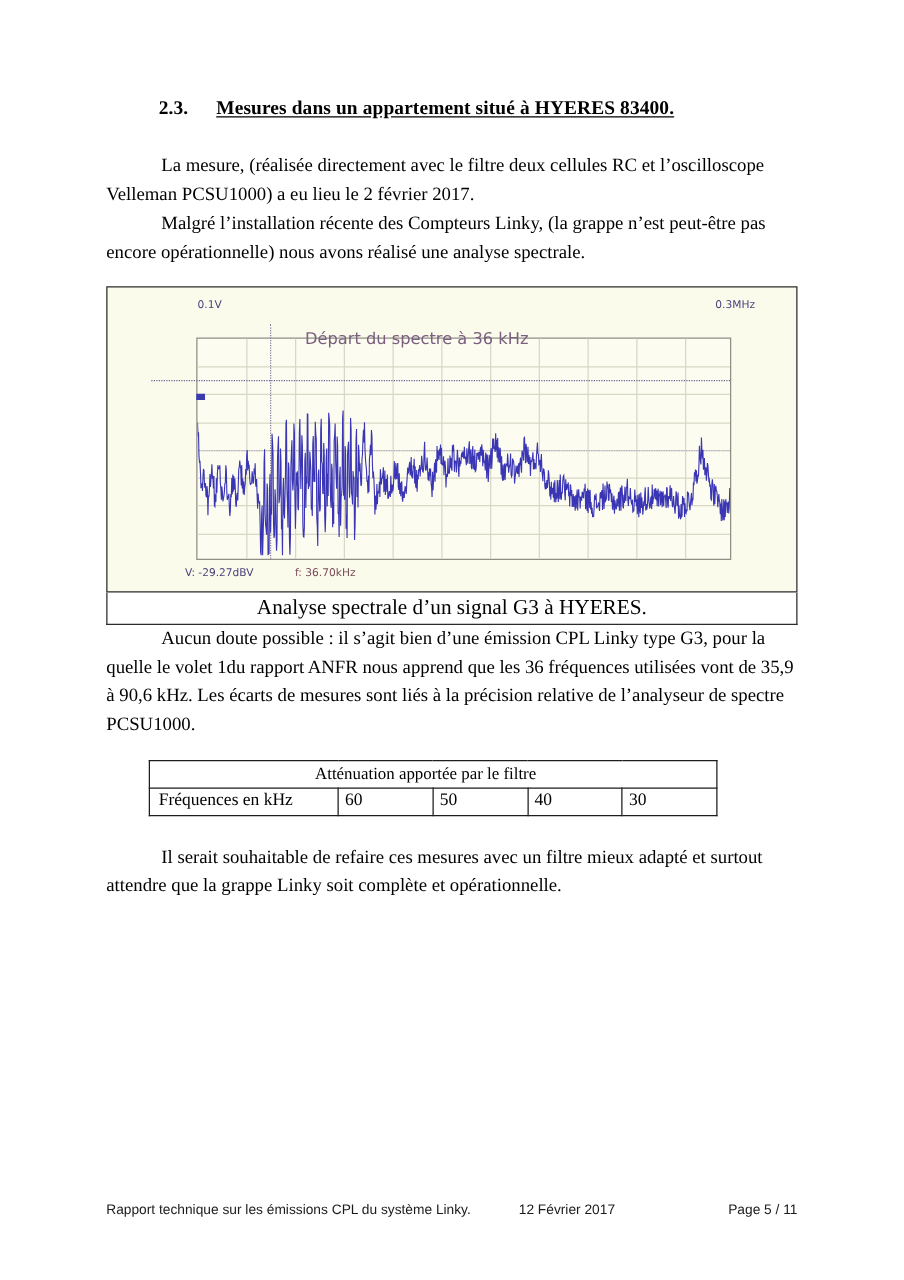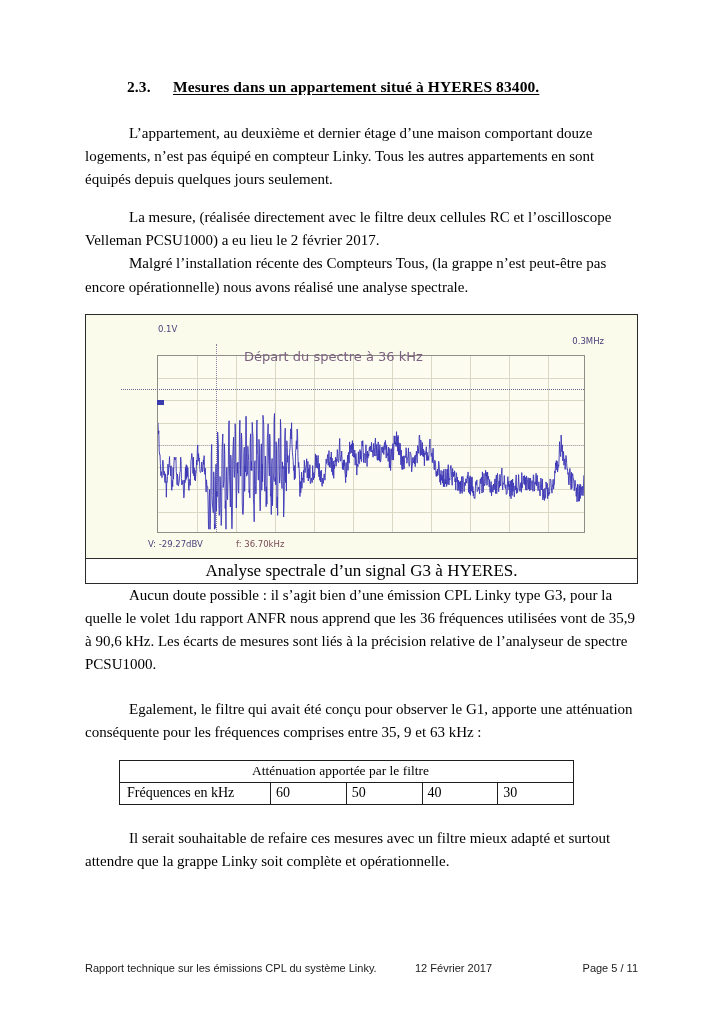--- a/index.html
+++ b/index.html
@@ -72,21 +72,21 @@
   }
   .scope-label {
     position: absolute;
     font-family: "DejaVu Sans", sans-serif;
     font-size: 8.5px;
     color: #4b3f7a;
     white-space: nowrap;
     text-align: right;
   }
   .lbl-volts { left: 72px;  top: 9px; }
-  .lbl-span  { right: 33px; top: 9px; margin-top: 12px; }
+  .lbl-span  { right: 33px; top: 9px; }
   .lbl-v     { left: 62px;  bottom: 9px; }
   .lbl-f     { left: 150px; bottom: 9px; color: #7a4b57; }
 
   .plot {
     position: absolute;
     left: 71px;
     top: 40px;
     width: 428px;
     height: 178px;
     box-sizing: border-box;
@@ -189,25 +189,24 @@
 <body>
 
 <div class="page">
 
   <div class="content">
 
     <h2 class="section-heading">
       <span class="num">2.3.</span><span class="ttl">Mesures dans un appartement situé à HYERES 83400.</span>
     </h2>
 
-    <p class="body indent">L’appartement, au deuxième et dernier étage d’une maison comportant douze logements, n’est pas équipé en compteur Linky. Tous les autres appartements en sont équipés depuis quelques jours seulement.</p>
 
     <p class="body indent tight">La mesure, (réalisée directement avec le filtre deux cellules RC et l’oscilloscope Velleman PCSU1000) a eu lieu le 2 février 2017.</p>
 
-    <p class="body indent">Malgré l’installation récente des Compteurs Tous, (la grappe n’est peut-être pas encore opérationnelle) nous avons réalisé une analyse spectrale.</p>
+    <p class="body indent">Malgré l’installation récente des Compteurs Linky, (la grappe n’est peut-être pas encore opérationnelle) nous avons réalisé une analyse spectrale.</p>
 
     <div class="figure">
 
       <div class="scope">
 
         <span class="scope-label lbl-volts">0.1V</span>
         <span class="scope-label lbl-span">0.3MHz</span>
         <span class="scope-label lbl-v">V: -29.27dBV</span>
         <span class="scope-label lbl-f">f: 36.70kHz</span>
 
@@ -245,21 +244,20 @@
         </div>
 
       </div>
 
       <div class="fig-caption">Analyse spectrale d’un signal G3 à HYERES.</div>
     </div>
 
 
     <p class="body indent">Aucun doute possible : il s’agit bien d’une émission CPL Linky type G3, pour la quelle le volet 1du rapport ANFR nous apprend que les 36 fréquences utilisées vont de 35,9 à 90,6 kHz. Les écarts de mesures sont liés à la précision relative de l’analyseur de spectre PCSU1000.</p>
 
-    <p class="body indent" style="margin-top:22px;">Egalement, le filtre qui avait été conçu pour observer le G1, apporte une atténuation conséquente pour les fréquences comprises entre 35, 9 et 63 kHz :</p>
 
     <div class="table-wrap">
       <table class="attn">
         <tbody>
           <tr>
             <td class="head" colspan="5">Atténuation apportée par le filtre</td>
           </tr>
           <tr>
             <td class="rowlabel">Fréquences en  kHz</td>
             <td class="val">60</td>

